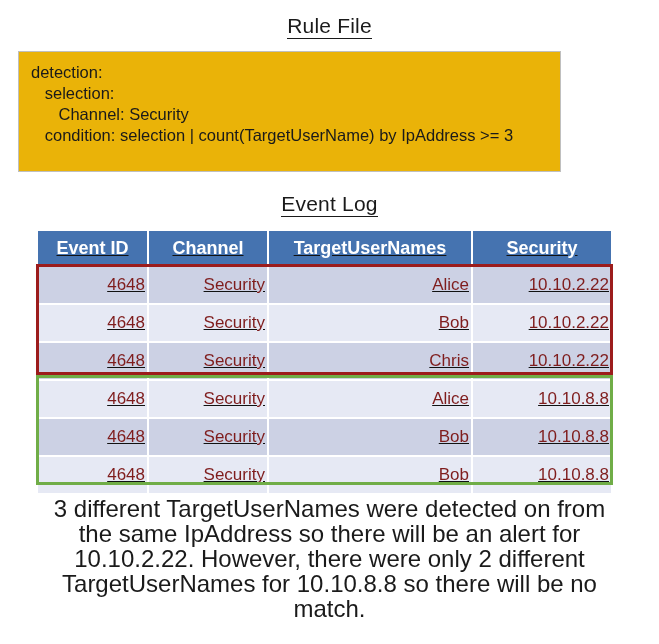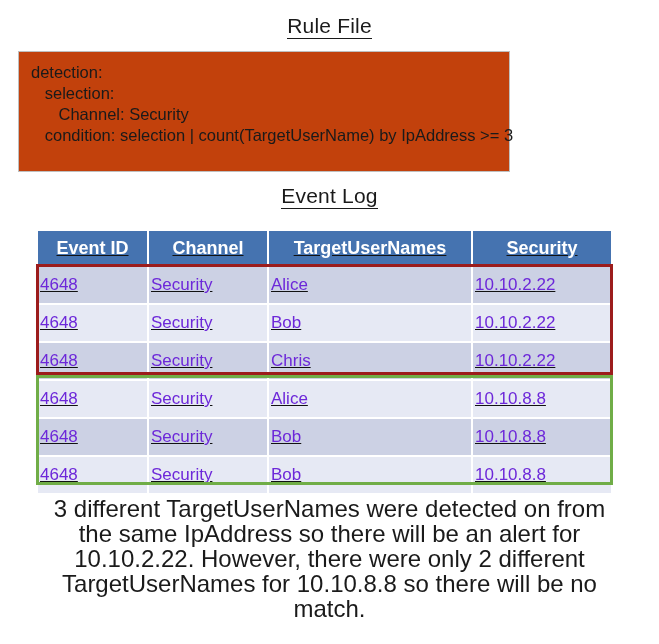--- a/index.html
+++ b/index.html
@@ -23,32 +23,32 @@
     font-weight: 400;
     color: #1a1a1a;
     letter-spacing: 0.2px;
   }
   .section-title span {
     border-bottom: 1.5px solid #1a1a1a;
     padding-bottom: 1px;
   }
 
   #rule-title { margin: 14px 0 0 0; }
-  #log-title  { margin: 0; position: absolute; left: 0; right: 0; top: 184px; }
+  #log-title  { margin: 0; position: absolute; left: 0; right: 0; top: 192px; }
 
   
   .rule-box {
     position: absolute;
     left: 18px;
     top: 51px;
-    width: 492px;
+    width: 543px;
     height: 121px;
     box-sizing: border-box;
     border: 1px solid #bfbfbf;
-    background: #c2410c;
+    background: #eab308;
     padding: 10px 0 0 12px;
   }
   .rule-line {
     font-size: 16.5px;
     line-height: 21px;
     color: #1a1a1a;
     white-space: pre;
   }
 
   
@@ -78,26 +78,26 @@
     height: 34px;
     padding: 0 2px;
     border-right: 2px solid #ffffff;
     border-bottom: 2px solid #ffffff;
     white-space: nowrap;
   }
   table.event-log thead th:last-child { border-right: none; }
 
   table.event-log tbody td {
     font-size: 17px;
-    text-align: left;
+    text-align: right;
     height: 36px;
     padding: 0 2px;
     border-right: 2px solid #ffffff;
     border-bottom: 2px solid #ffffff;
-    color: #6d28d9;
+    color: #7f1d1d;
     white-space: nowrap;
   }
   table.event-log tbody td:last-child { border-right: none; }
   table.event-log tbody tr.band-dark  td { background: #ccd1e4; }
   table.event-log tbody tr.band-light td { background: #e6e9f4; }
   table.event-log tbody tr:last-child td { border-bottom: none; }
 
   
   .hl {
     position: absolute;

